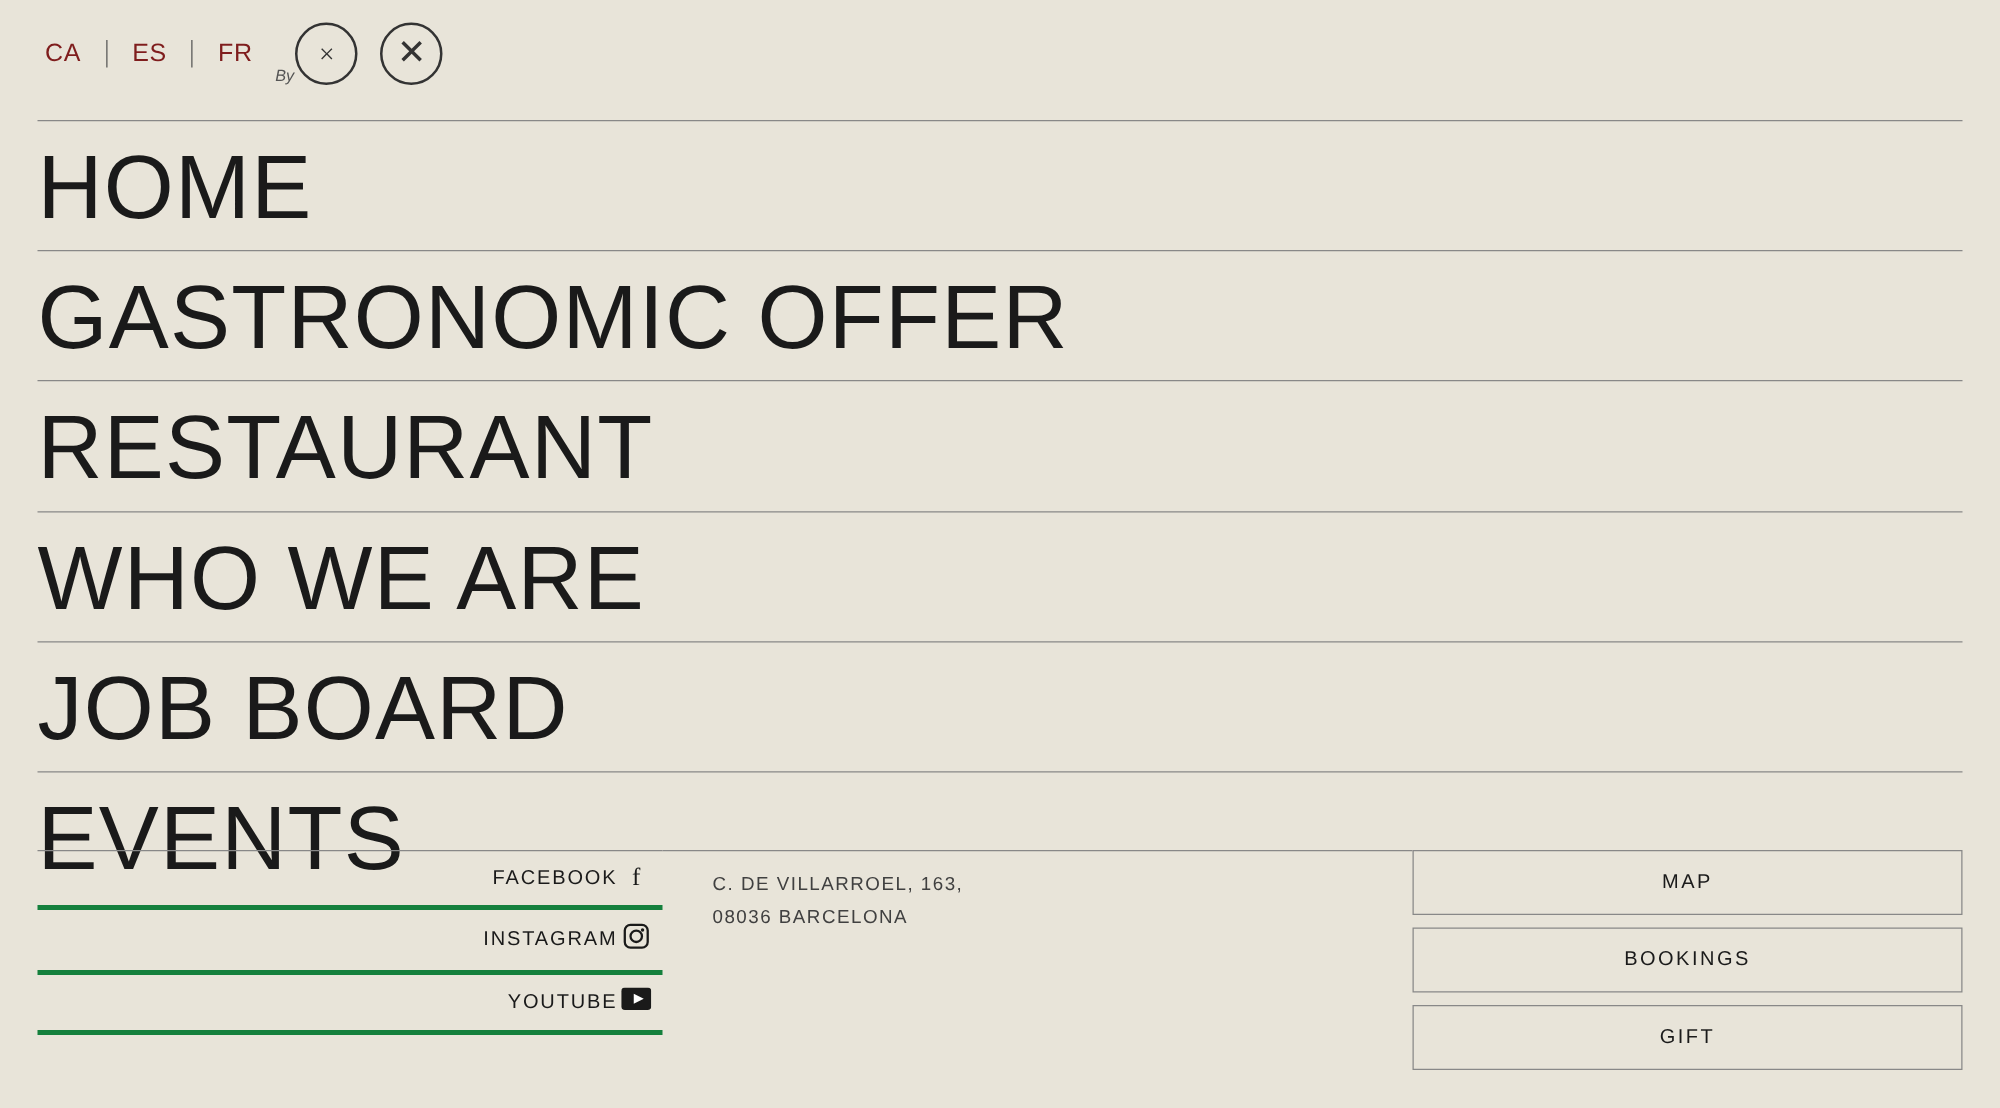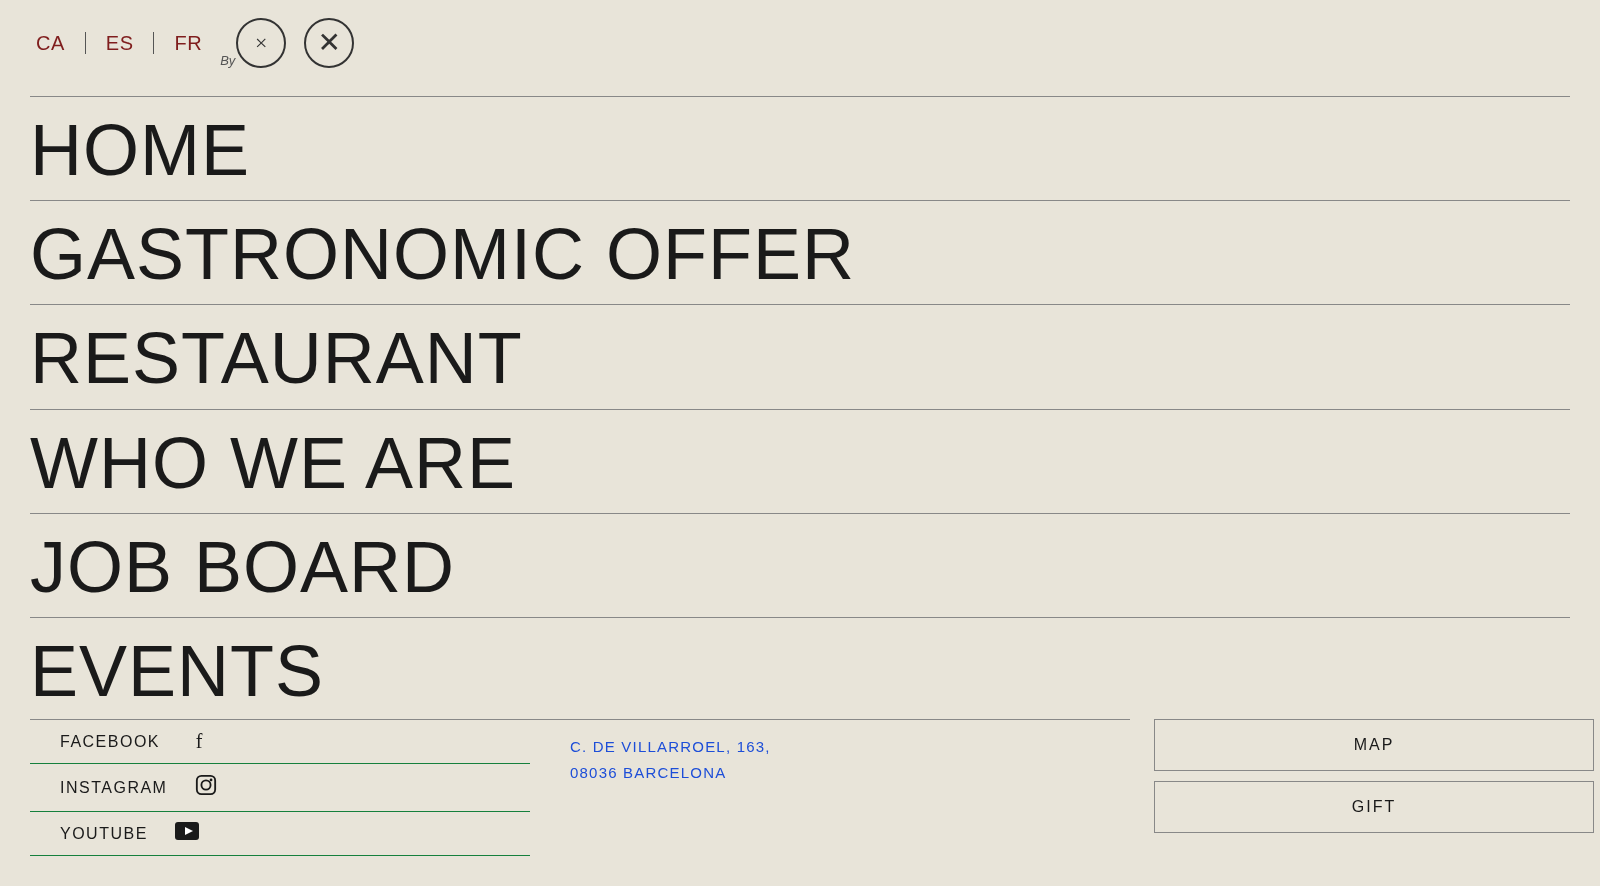--- a/index.html
+++ b/index.html
@@ -156,26 +156,25 @@
     }
 
     
     .social-col {
       width: 500px;
       border-top: 1px solid #888;
     }
 
     .social-item {
       display: flex;
-      justify-content: flex-start;
-      align-items: center;
-      border-bottom: 1px solid #15803d;
+      justify-content: flex-end;
+      align-items: center;
+      border-bottom: 4px solid #15803d;
       padding: 10px 6px 10px 30px;
       cursor: pointer;
-      gap: 24px;
     }
 
     .social-label {
       font-size: 16px;
       font-family: Arial, sans-serif;
       letter-spacing: 1.5px;
       color: #1a1a1a;
       font-weight: 500;
     }
 
@@ -190,21 +189,21 @@
     .address-col {
       flex: 1;
       padding: 0 40px;
       border-top: 1px solid #888;
       padding-top: 14px;
     }
 
     .address-text {
       font-size: 15px;
       font-family: Arial, sans-serif;
-      color: #1d4ed8;
+      color: #404040;
       letter-spacing: 1.2px;
       line-height: 1.7;
     }
 
     
     .buttons-col {
       width: 440px;
       display: flex;
       flex-direction: column;
       gap: 10px;
@@ -216,21 +215,20 @@
       border: 1.5px solid #888;
       background: transparent;
       padding: 16px 10px;
       text-align: center;
       font-size: 16px;
       font-family: Arial, sans-serif;
       letter-spacing: 2px;
       color: #1a1a1a;
       cursor: pointer;
       font-weight: 500;
-      margin-left: 24px;
     }
   </style>
 </head>
 <body>
 
 <div class="header">
   <div class="header-right">
     <span class="lang-item">CA</span>
     <div class="lang-separator"></div>
     <span class="lang-item">ES</span>
@@ -297,15 +295,16 @@
     </div>
   </div>
 
   <div class="address-col">
     <div class="address-text">C. DE VILLARROEL, 163,</div>
     <div class="address-text">08036 BARCELONA</div>
   </div>
 
   <div class="buttons-col">
     <button class="action-btn">MAP</button>
+    <button class="action-btn">BOOKINGS</button>
     <button class="action-btn">GIFT</button>
   </div>
 </div>
 
 </body></html>

